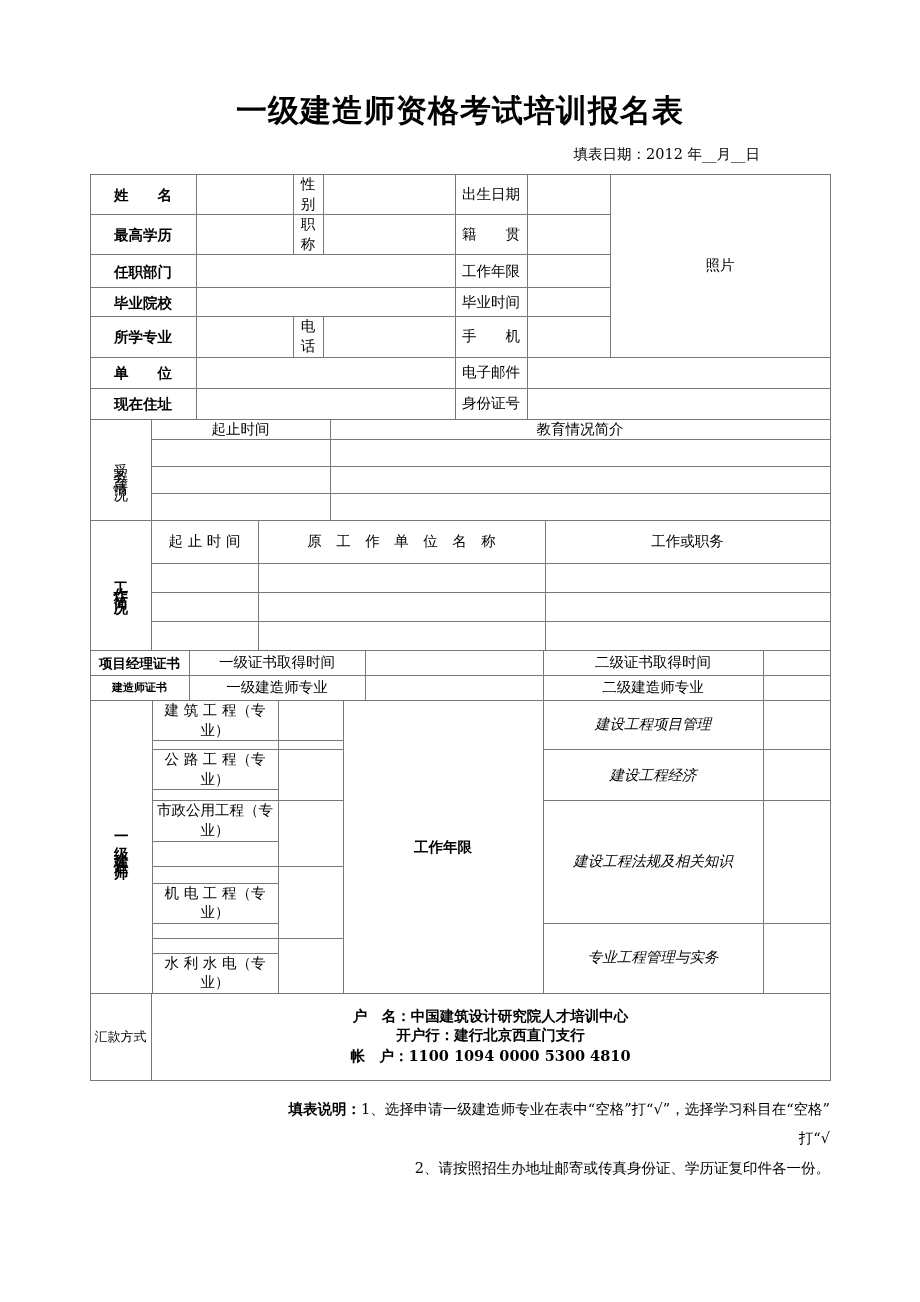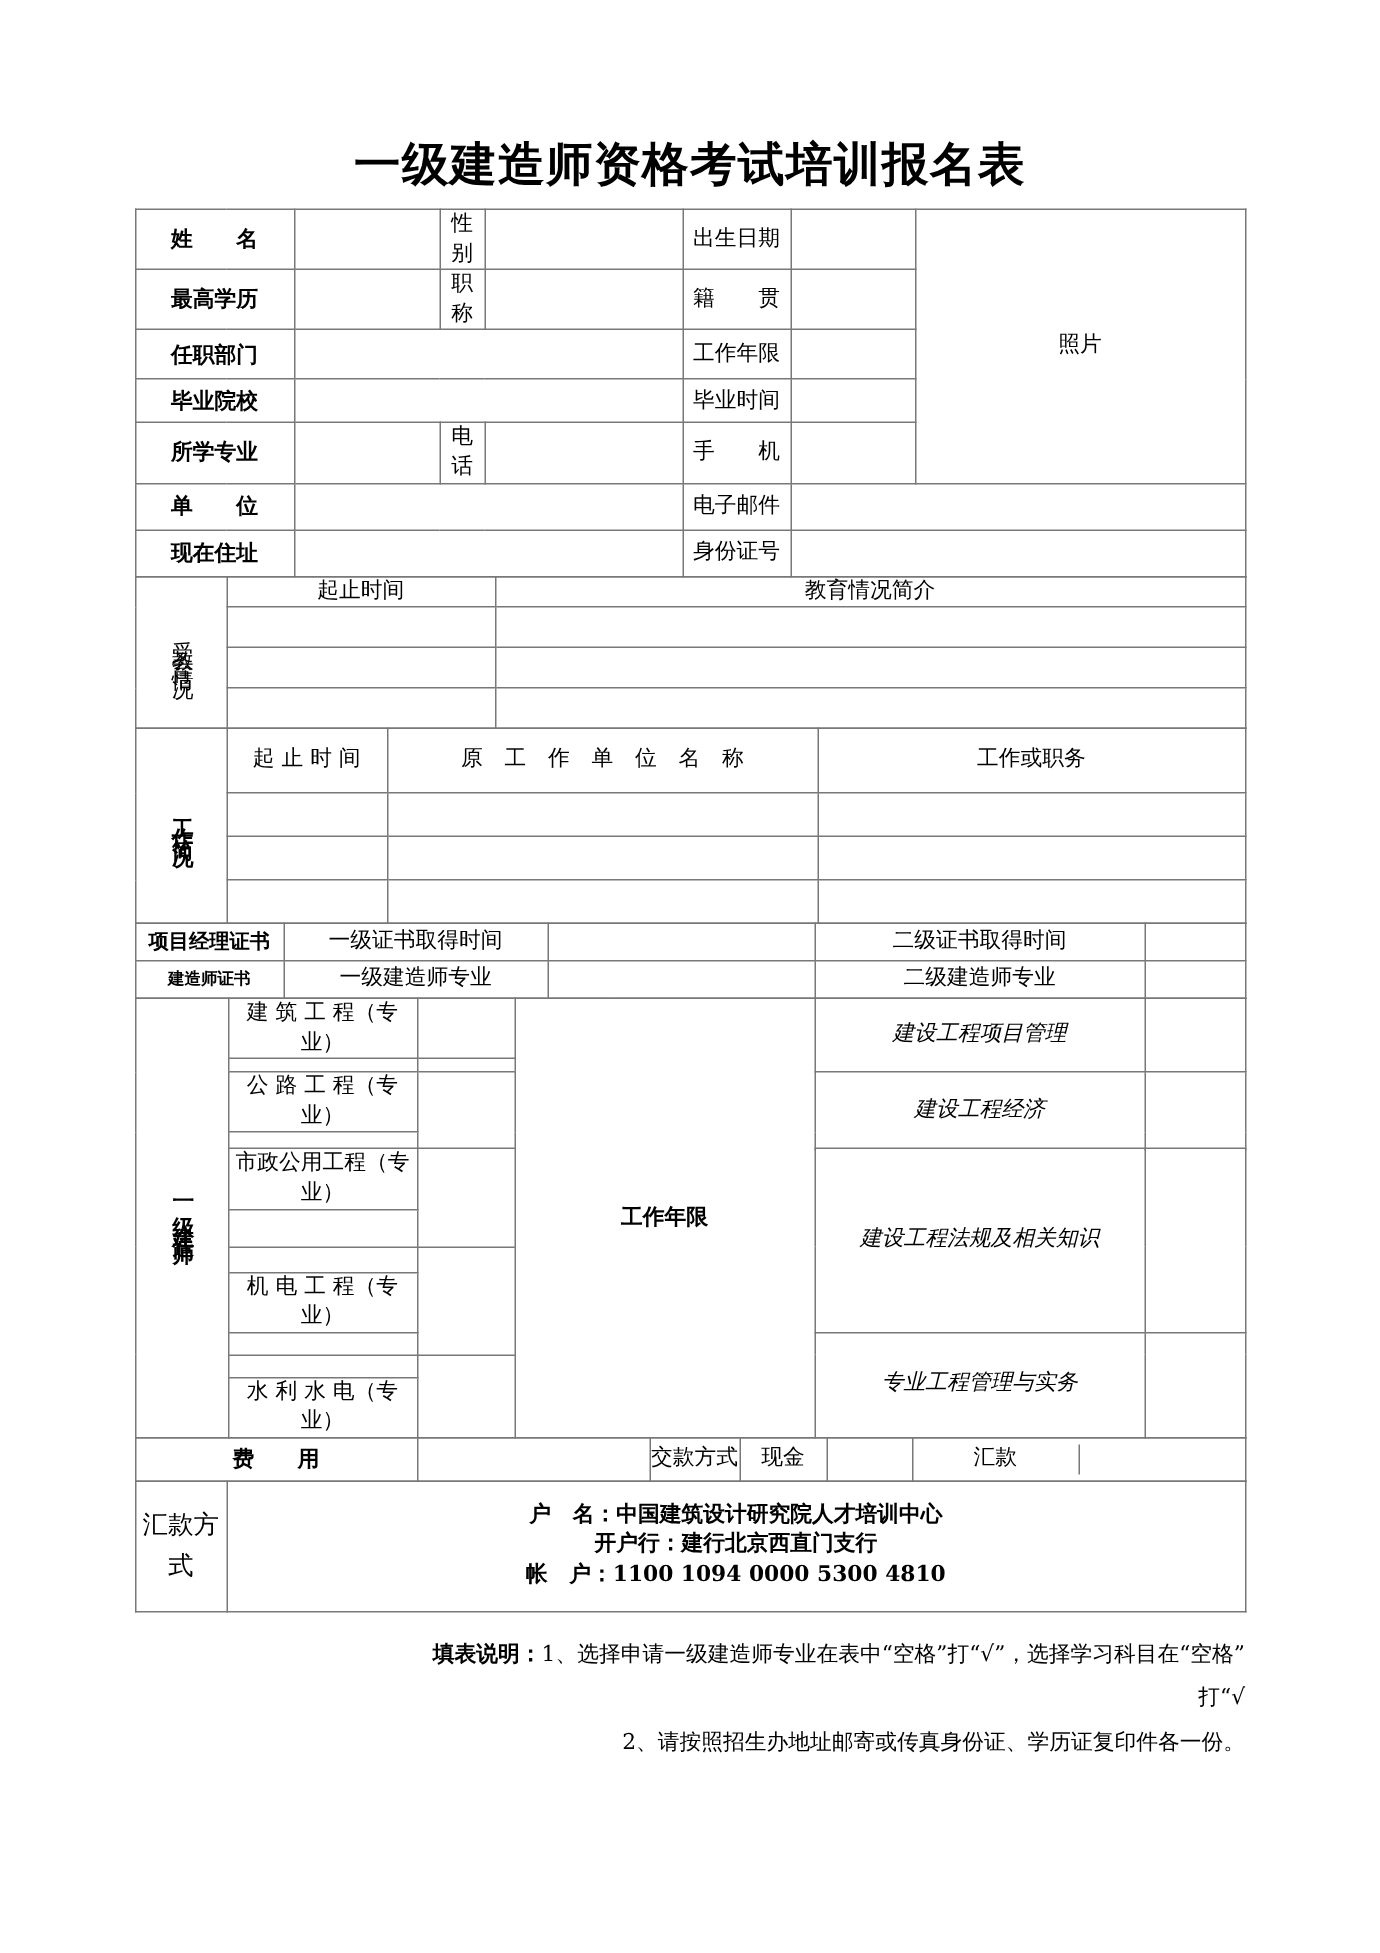--- a/index.html
+++ b/index.html
@@ -124,20 +124,21 @@
     font-family: "DejaVu Sans", "Liberation Sans", sans-serif;
     font-weight: bold;
   }
 </style>
 </head>
 <body>
 
 <div class="page">
 
   <div class="doc-title">一级建造师资格考试培训报名表</div>
+  <div class="date-line">填表日期：2012 年__月__日</div>
 
   <table class="form">
     <colgroup>
       <col style="width:61px">
       <col style="width:45px">
       <col style="width:97px">
       <col style="width:30px">
       <col style="width:132px">
       <col style="width:72px">
       <col style="width:83px">
@@ -355,60 +356,29 @@
     <tr>
       <td style="height:14px" class="blank"></td>
       <td class="blank" rowspan="2"></td>
     </tr>
     <tr>
       <td style="height:24px">水 利 水 电（专业）</td>
     </tr>
   </tbody>
     </table>
 
-  <table class="form" style="margin-top:-1px">
-    <colgroup>
-      <col style="width:61px">
-      <col style="width:127px">
-      <col style="width:107px">
-      <col style="width:48px">
-      <col style="width:60px">
-      <col style="width:58px">
-      <col style="width:57px">
-      <col style="width:222px">
-    </colgroup>
-    <tbody>
-        <tr>
-      <td class="hei" colspan="2" style="height:28px">费　　用</td>
-      <td class="blank" colspan="2"></td>
-      <td>交款方式</td>
-      <td>现金</td>
-      <td class="blank"></td>
-      <td style="padding:0">
-        <table style="width:100%;border-collapse:collapse;table-layout:fixed">
-          <tbody>
-                <tr>
-            <td style="width:50%;border:none;text-align:center;font-size:14.5px;font-family:'DejaVu Serif','Liberation Serif',serif">汇款</td>
-            <td style="width:50%;border:none;border-left:1px solid #787878"></td>
-          </tr>
-        </tbody>
-            </table>
-      </td>
-    </tr>
-  </tbody>
-    </table>
 
   <table class="form" style="margin-top:-1px">
     <colgroup>
       <col style="width:61px">
       <col style="width:679px">
     </colgroup>
     <tbody>
         <tr>
-      <td style="height:86px;font-size:17px;line-height:1.55">
+      <td style="height:86px;font-size:13px;line-height:1.55">
         <span>汇款方式</span>
       </td>
       <td class="remit">
         <div>
           <span class="lbl">户　名：</span><span class="val">中国建筑设计研究院人才培训中心</span>
         </div>
         <div>
           <span class="lbl">开户行：</span><span class="val">建行北京西直门支行</span>
         </div>
         <div>

